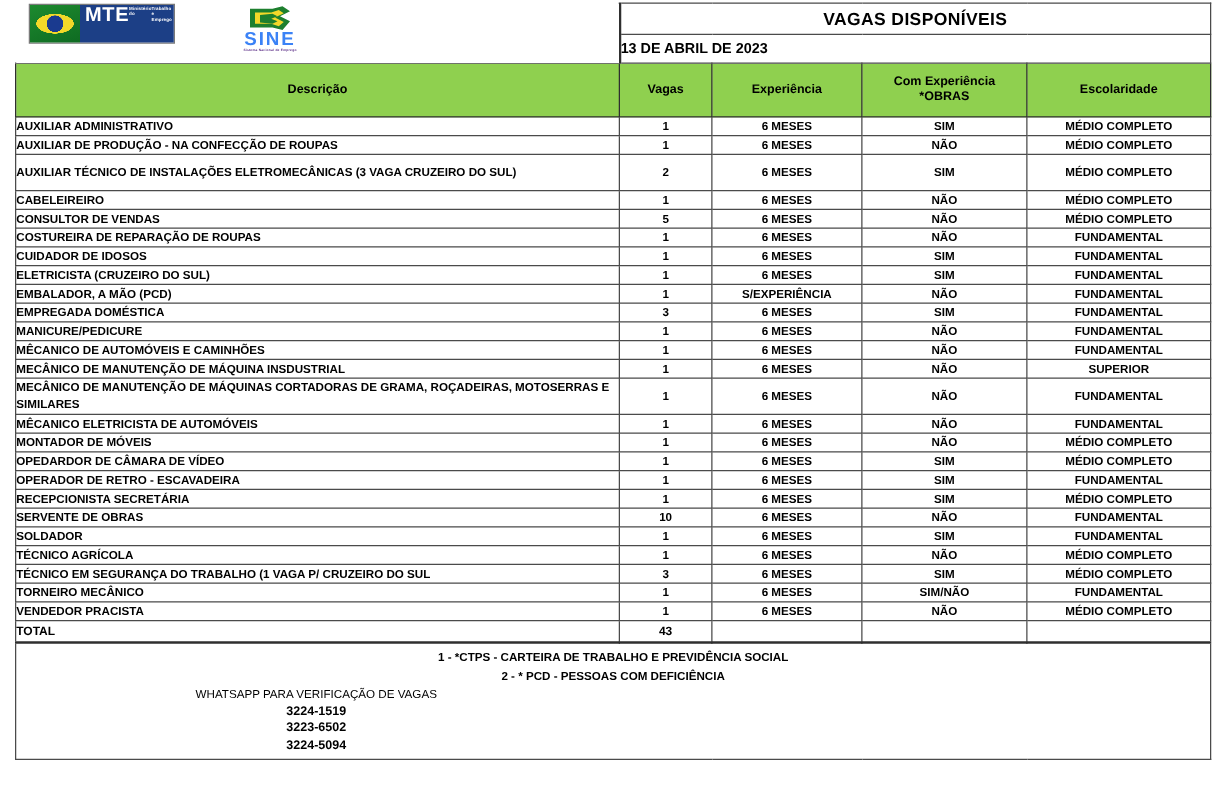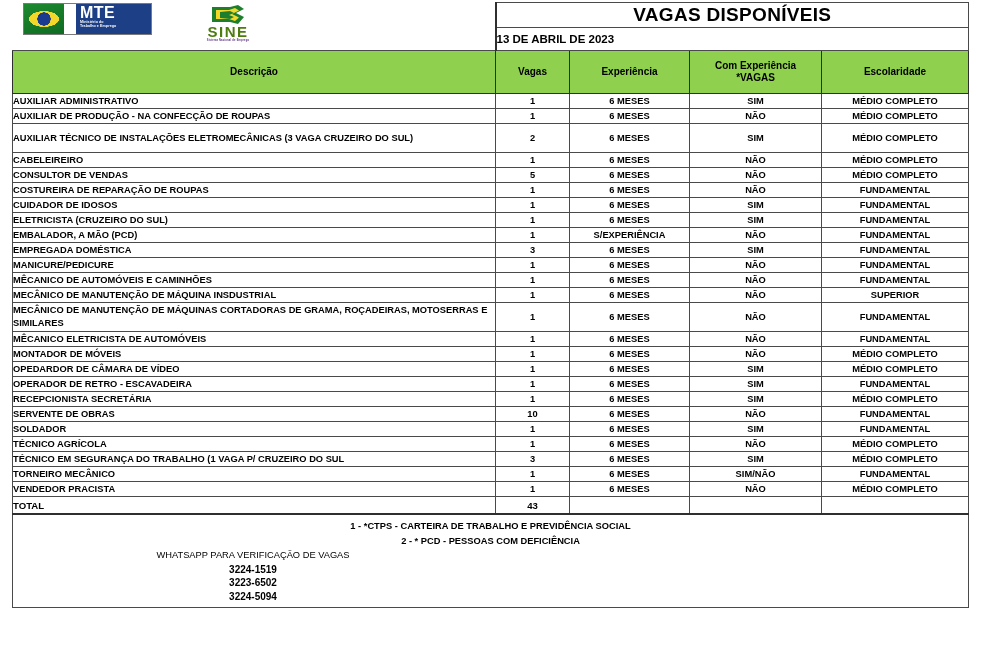--- a/index.html
+++ b/index.html
@@ -81,23 +81,22 @@
       radial-gradient(circle at 50% 50%, #1a3a8f 0 26%, rgba(0,0,0,0) 27%),
       radial-gradient(ellipse 60% 42% at 50% 50%, #f3d829 0 62%, rgba(0,0,0,0) 63%),
       linear-gradient(160deg, #1d8a2f 0%, #0f6b22 100%);
   }
   .mte-box {
     background: #1c3f86;
     color: #ffffff;
     width: 68px;
     padding: 1px 3px 0 4px;
     display: flex;
-    flex-direction: column;
+    flex-direction: row;
     justify-content: flex-start;
-    margin-left: 12px;
   }
   .mte-box .mte-big {
     font-size: 16px;
     font-weight: bold;
     letter-spacing: 0.5px;
     line-height: 15px;
   }
   .mte-box .mte-small {
     font-size: 3.6px;
     line-height: 4.4px;
@@ -110,37 +109,37 @@
     width: 72px;
     text-align: center;
     padding-top: 1px;
   }
   .sine-mark {
     width: 40px;
     height: 22px;
     margin: 0 auto;
   }
   .sine-text {
-    color: #4d7c0f;
+    color: #3b82f6;
     font-size: 15px;
     font-weight: bold;
     letter-spacing: 1.5px;
     line-height: 14px;
     margin-top: -1px;
   }
   .sine-sub {
     color: #5b2d86;
     font-size: 2.6px;
     letter-spacing: 0.2px;
     line-height: 4px;
   }
 
   .title-cell {
     text-align: center;
-    font-size: 19px;
+    font-size: 14px;
     font-weight: bold;
     height: 24px;
     letter-spacing: 0.3px;
   }
   .subtitle-cell {
     font-size: 11.5px;
     font-weight: bold;
     height: 22px;
   }
 
@@ -252,21 +251,21 @@
       <tr>
         <td class="subtitle-cell" colspan="4">13 DE ABRIL DE 2023</td>
       </tr>
 
       <tr class="head">
         <td>Descrição</td>
         <td>Vagas</td>
         <td>Experiência</td>
         <td>
           <span>Com Experiência</span><br>
-          <span>*VAGAS</span>
+          <span>*OBRAS</span>
         </td>
         <td>Escolaridade</td>
       </tr>
 
       <tr class="data">
           <td class="desc">AUXILIAR ADMINISTRATIVO</td>
           <td class="num">1</td>
           <td class="exp">6 MESES</td>
           <td class="ctps">SIM</td>
           <td class="esc">MÉDIO COMPLETO</td>

